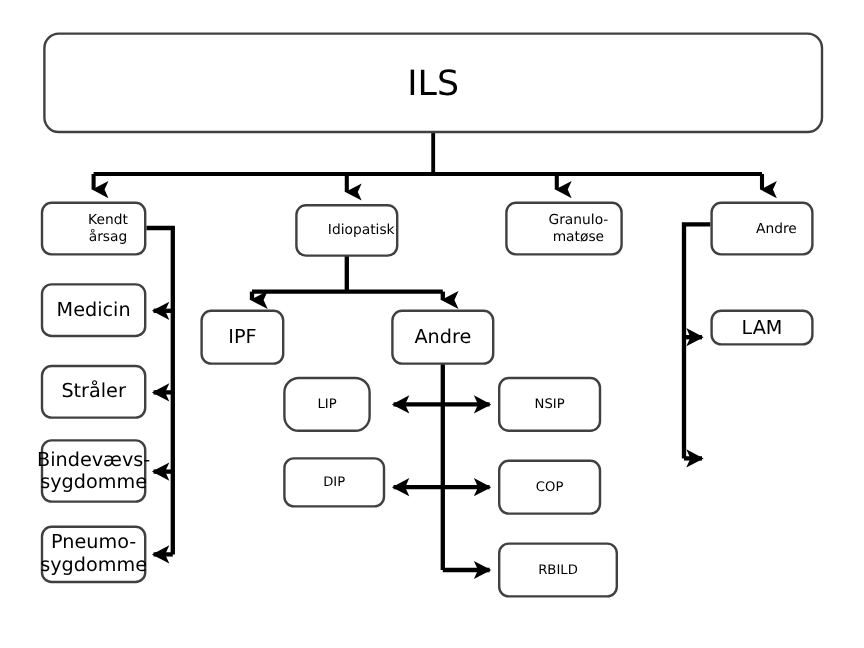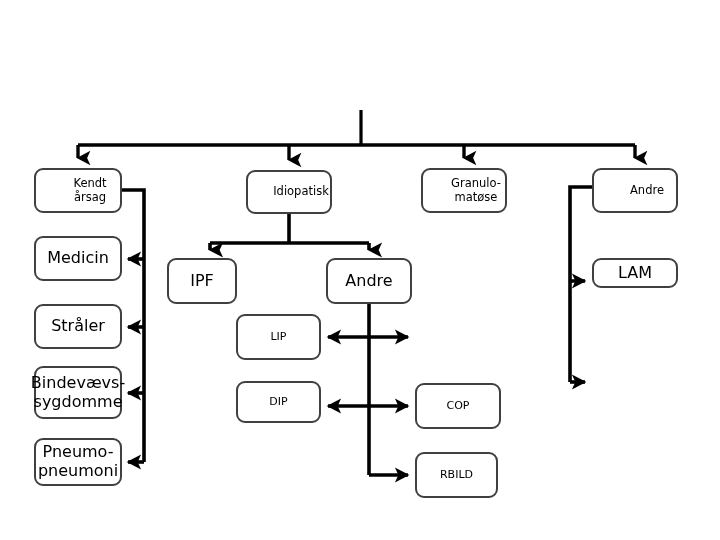--- a/index.html
+++ b/index.html
@@ -108,30 +108,33 @@
       <path d="M 369 475 L 408 475" stroke="#000000" stroke-width="3.6" fill="none" marker-end="url(#ar-tri-r)"></path>
     </g>
 
     <g>
       <path d="M 592 187 L 570 187 L 570 382" stroke="#000000" stroke-width="3.6" fill="none"></path>
       <path d="M 570 281 L 585 281" stroke="#000000" stroke-width="3.6" fill="none" marker-end="url(#ar-tri-r)"></path>
       <path d="M 570 382 L 585 382" stroke="#000000" stroke-width="3.6" fill="none" marker-end="url(#ar-tri-r)"></path>
     </g>
   </svg>
 
+  <div class="node node-root" style="left:36px; top:27px; width:650px; height:84px;">
+    <span>ILS</span>
+  </div>
 
   <div class="node node-lvl1" style="left:34px; top:168px; width:88px; height:45px;">
     <span>Kendt årsag</span>
   </div>
 
   <div class="node node-lvl1" style="left:246px; top:170px; width:86px; height:44px;">
     <span>Idiopatisk</span>
   </div>
 
-  <div class="node node-lvl1" style="left:421px; top:168px; width:86px; height:45px;">
+  <div class="node node-lvl1" style="left:421px; top:168px; width:98px; height:45px;">
     <span>Granulo-
 matøse</span>
   </div>
 
   <div class="node node-lvl1" style="left:592px; top:168px; width:86px; height:45px;">
     <span>Andre</span>
   </div>
 
   <div class="node node-lvl2" style="left:34px; top:236px; width:88px; height:45px;">
     <span>Medicin</span>
@@ -141,45 +144,48 @@
     <span>Stråler</span>
   </div>
 
   <div class="node node-lvl2" style="left:34px; top:366px; width:88px; height:53px;">
     <span>Bindevævs-
 sygdomme</span>
   </div>
 
   <div class="node node-lvl2" style="left:34px; top:438px; width:88px; height:48px;">
     <span>Pneumo-
-pneumoni</span>
+sygdomme</span>
   </div>
 
   <div class="node node-lvl2" style="left:167px; top:258px; width:70px; height:46px;">
     <span>IPF</span>
   </div>
 
   <div class="node node-lvl2" style="left:326px; top:258px; width:86px; height:46px;">
     <span>Andre</span>
   </div>
 
-  <div class="node node-small" style="left:236px; top:314px; width:85px; height:46px;">
+  <div class="node node-small" style="left:236px; top:314px; width:73px; height:46px;border-radius:13px;">
     <span>LIP</span>
   </div>
 
+  <div class="node node-small" style="left:415px; top:314px; width:86px; height:46px;">
+    <span>NSIP</span>
+  </div>
 
   <div class="node node-small" style="left:236px; top:381px; width:85px; height:42px;">
     <span>DIP</span>
   </div>
 
   <div class="node node-small" style="left:415px; top:383px; width:86px; height:46px;">
     <span>COP</span>
   </div>
 
-  <div class="node node-small" style="left:415px; top:452px; width:83px; height:46px;">
+  <div class="node node-small" style="left:415px; top:452px; width:100px; height:46px;">
     <span>RBILD</span>
   </div>
 
   <div class="node node-lvl2" style="left:592px; top:258px; width:86px; height:30px;">
     <span>LAM</span>
   </div>
 
 
 </div>
 

